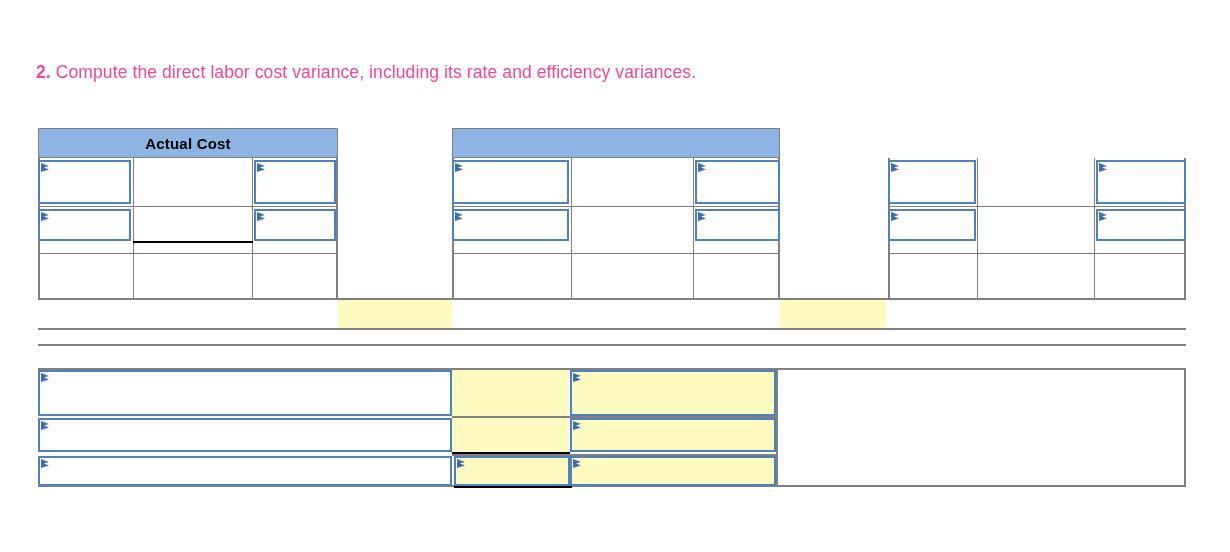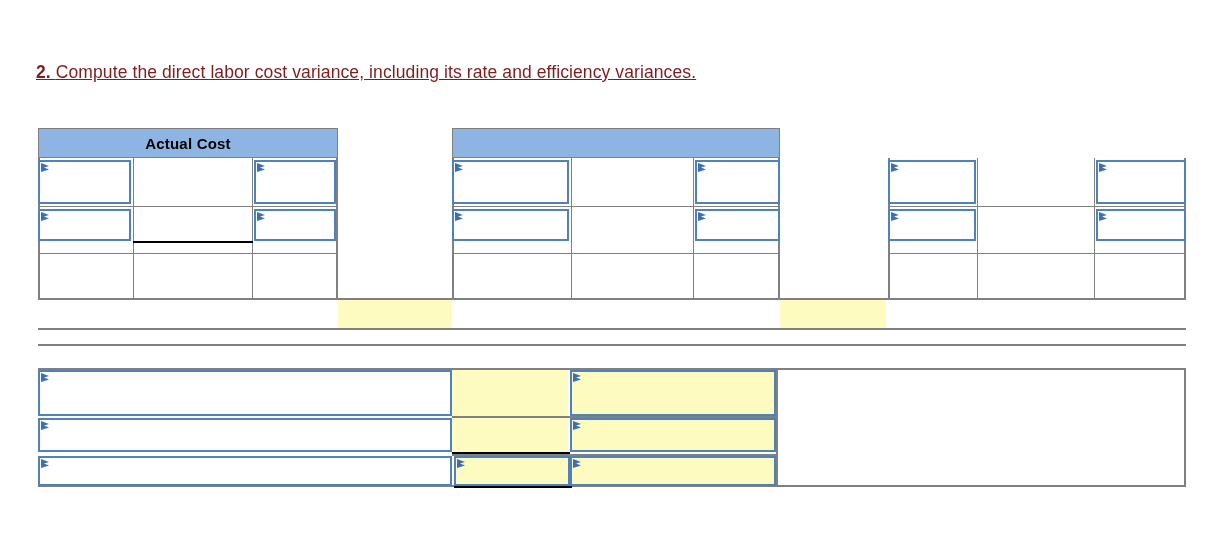--- a/index.html
+++ b/index.html
@@ -6,21 +6,21 @@
   body{
     width:1230px;height:552px;background:#fff;
     font-family:"Liberation Sans",sans-serif;
     -webkit-font-smoothing:antialiased;overflow:hidden;
   }
   .page{position:relative;width:1230px;height:552px;}
 
   
   .prompt{
     position:absolute;left:36px;top:62px;
-    font-size:17.5px;color:#7f1d1d;letter-spacing:.1px;white-space:nowrap;text-decoration:underline;
+    font-size:17.5px;color:#ec4899;letter-spacing:.1px;white-space:nowrap;
   }
   .prompt .num{font-weight:bold;}
 
   
   .grid{position:absolute;}
   .gline{position:absolute;background:#808080;}
 
   .hdr{
     position:absolute;box-sizing:border-box;
     background:#8db4e2;border:1px solid #808080;

